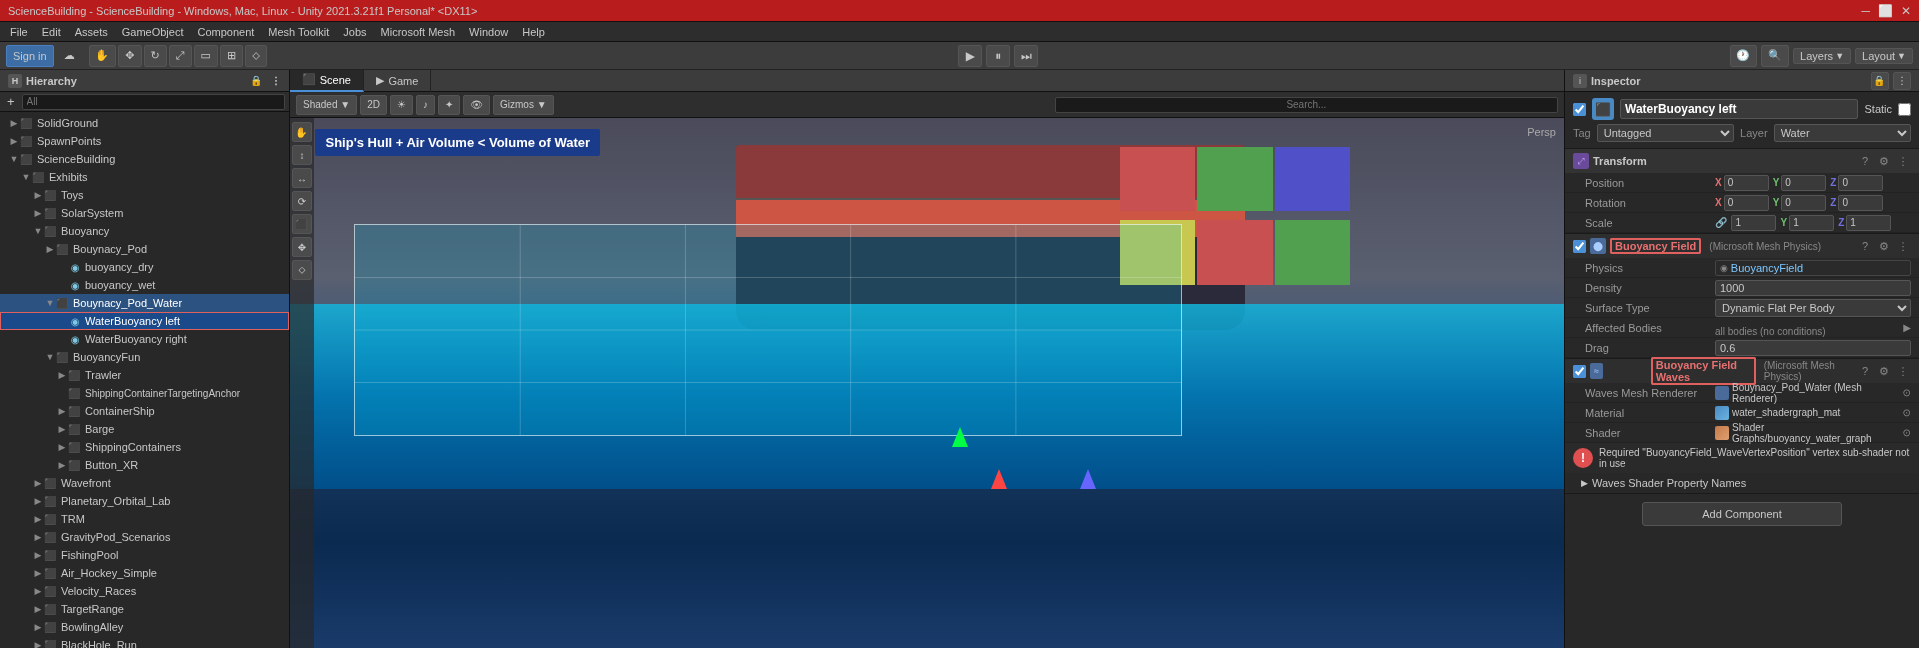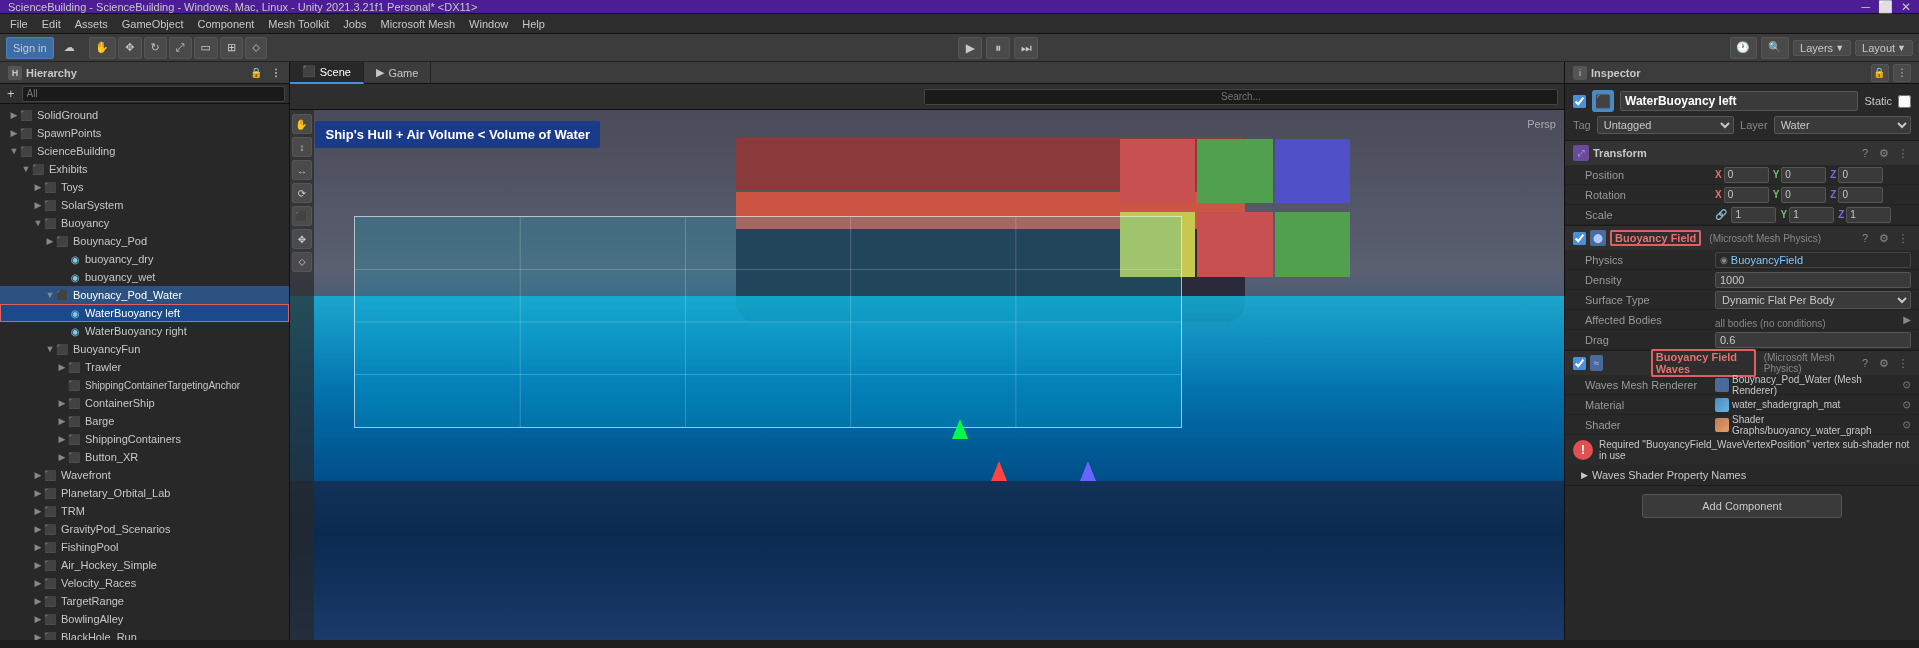--- a/index.html
+++ b/index.html
@@ -8,22 +8,22 @@
       height: 648px;
       overflow: hidden;
       font-family: 'Segoe UI', Arial, sans-serif;
       font-size: 11px;
       background: #1e1e1e;
       color: #c8c8c8;
     }
 
     
     #titlebar {
-      height: 14px;
-      background: #4c1d95;
+      height: 22px;
+      background: #b91c1c;
       display: flex;
       align-items: center;
       padding: 0 8px;
       font-size: 11px;
       color: #c8c8c8;
       border-bottom: 1px solid #111;
     }
 
     
     #menubar {
@@ -904,20 +904,29 @@
         <span>⬛</span>
         <span>Scene</span>
       </div>
       <div class="view-tab">
         <span>▶</span>
         <span>Game</span>
       </div>
       <div style="flex:1;"></div>
     </div>
     <div class="scene-toolbar">
+      <div style="display:flex;gap:3px;">
+        <button class="scene-btn">Shaded ▼</button>
+        <button class="scene-btn">2D</button>
+        <button class="scene-btn">☀</button>
+        <button class="scene-btn">♪</button>
+        <button class="scene-btn">✦</button>
+        <button class="scene-btn">👁</button>
+        <button class="scene-btn">Gizmos ▼</button>
+      </div>
       <div style="flex:1;"></div>
       <input class="search-box" style="width: 120px; text-align: center;" type="text" placeholder="Search...">
     </div>
     <div class="scene-content">
 
       <div class="scene-bg"></div>
 
       <div style="position:absolute;top:5%;left:35%;width:40%;height:35%;background:linear-gradient(180deg,#6a3a2a 0%,#8a4a3a 40%,#cc4444 60%,#333 80%);border-radius:4px 4px 20px 20px;overflow:hidden;">
         <div style="height:30%;background:#8a3a3a;border-bottom:2px solid #555;"></div>
         <div style="height:20%;background:#cc5544;"></div>

